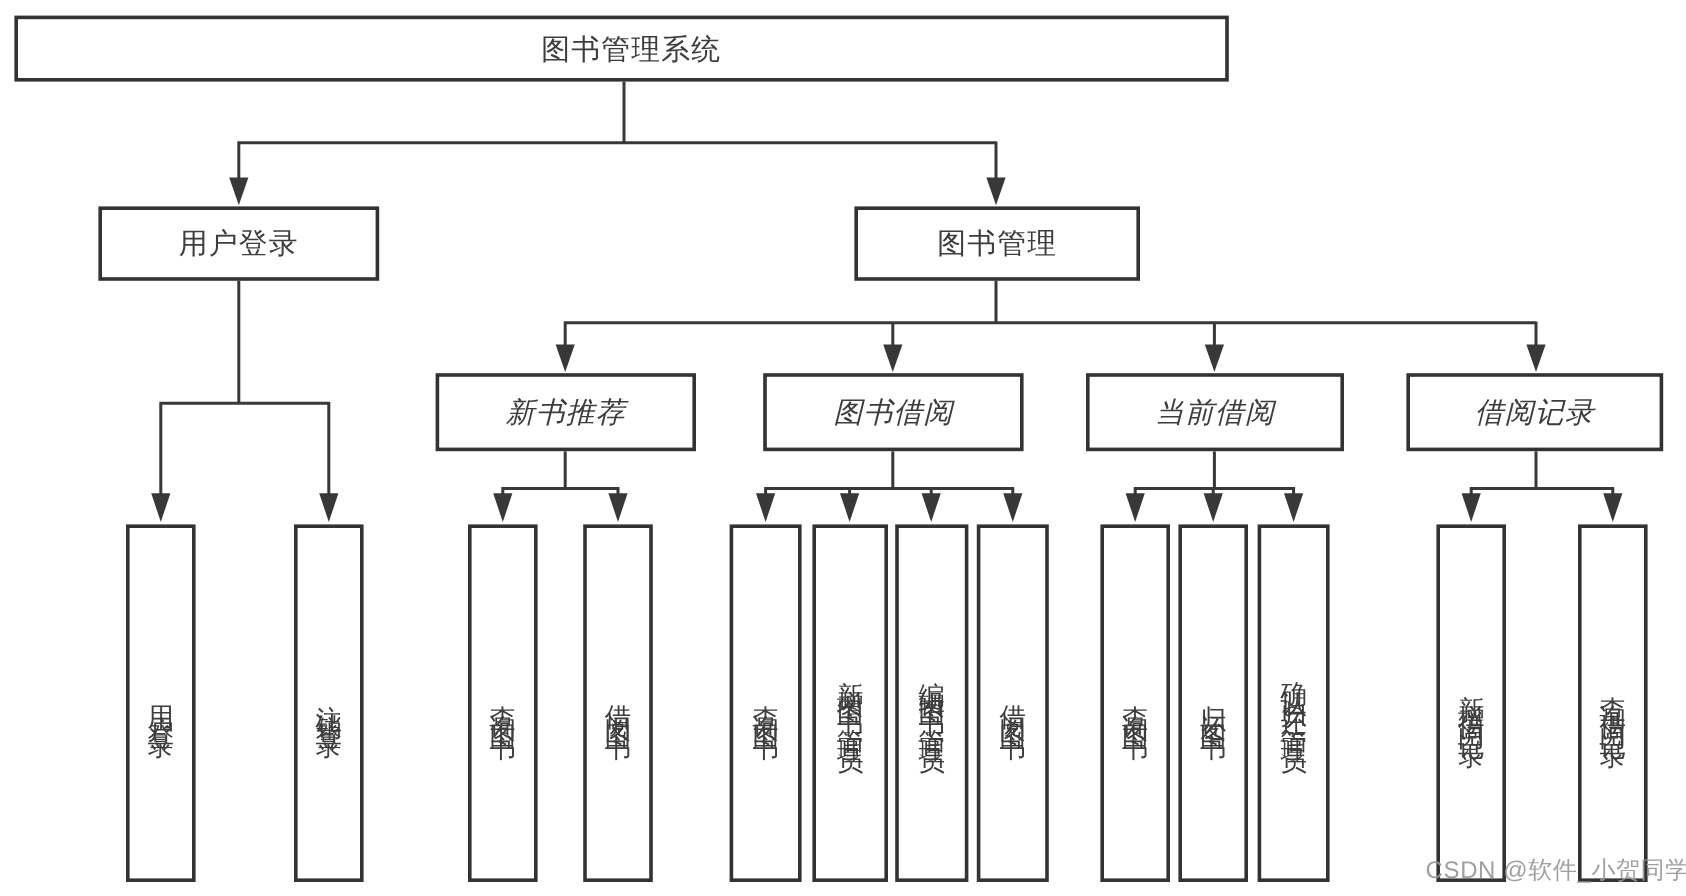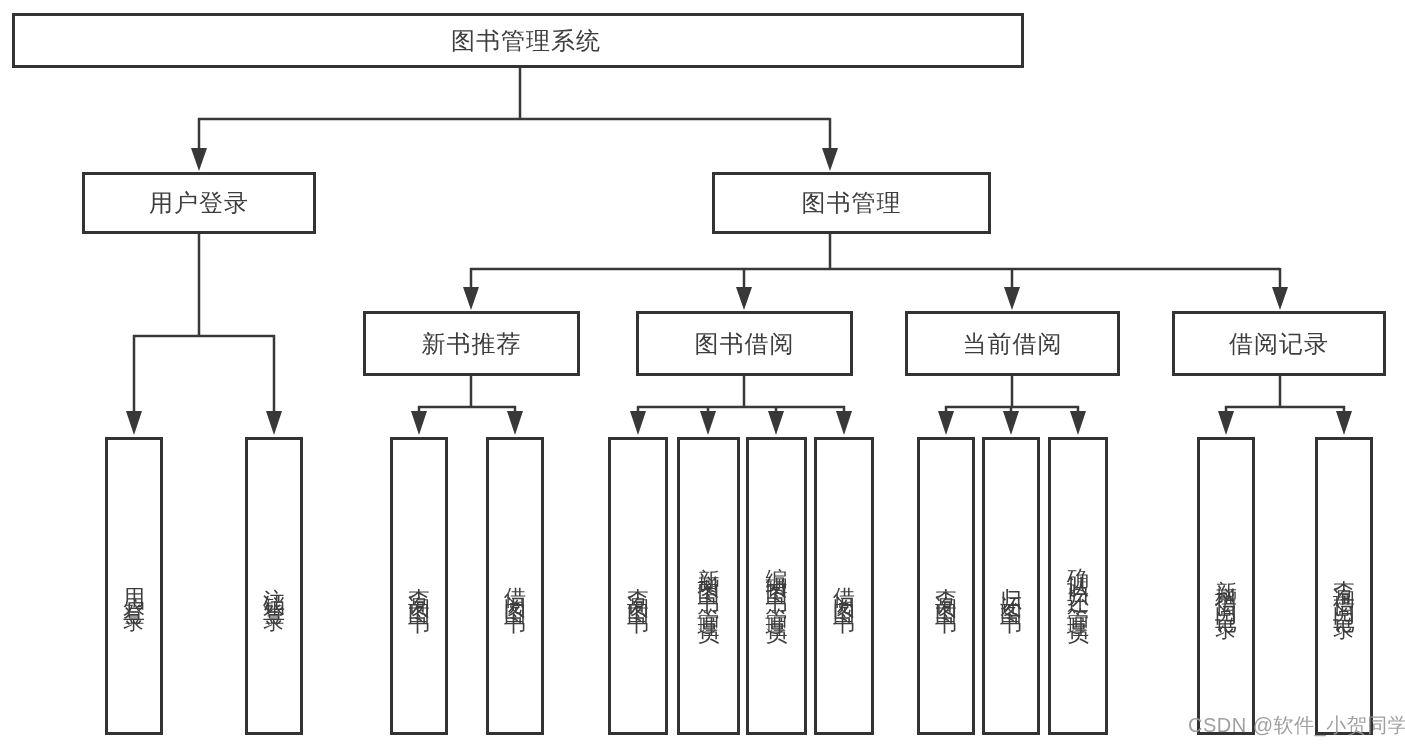--- a/index.html
+++ b/index.html
@@ -17,22 +17,22 @@
     border:3px solid #333333;
     background:#ffffff;
     display:flex;align-items:center;justify-content:center;
     color:#3d3d3d;
     font-size:24px;
     letter-spacing:1px;
     white-space:nowrap;
   }
   .node.root   {left:12px;  top:13px;  width:1012px; height:55px;padding-left:16px;}
   .node.l2a    {left:82px;  top:172px; width:234px;  height:62px;}
-  .node.l2b    {left:712px; top:172px; width:279px;  height:62px;}
-  .node.l3     {top:311px; height:65px;}
+  .node.l2b    {left:712px; top:172px; width:238px;  height:62px;}
+  .node.l3     {top:311px; height:65px;font-style:italic;}
   .node.l3a    {left:363px;  width:217px;}
   .node.l3b    {left:636px;  width:217px;}
   .node.l3c    {left:905px;  width:215px;}
   .node.l3d    {left:1172px; width:214px;}
   .node.leaf   {top:437px; height:298px;}
   .vtext{
     writing-mode:vertical-rl;
     text-orientation:mixed;
     font-size:22px;
     letter-spacing:8px;

